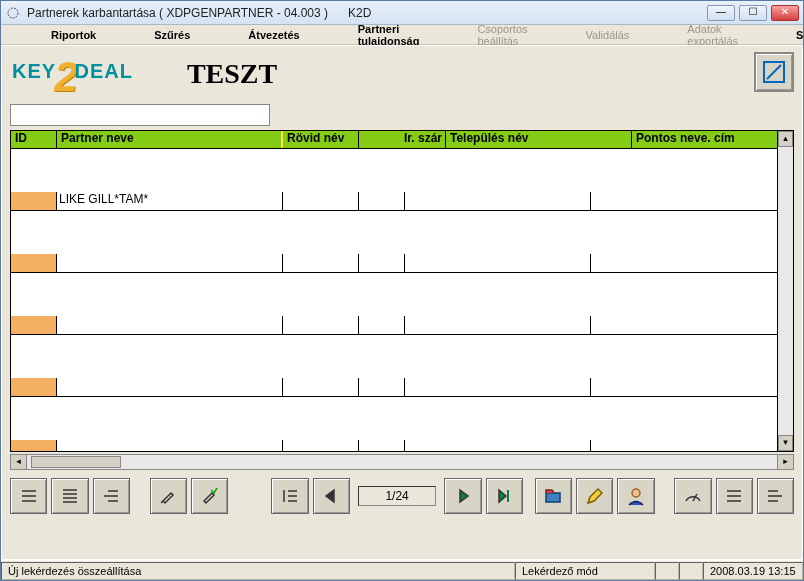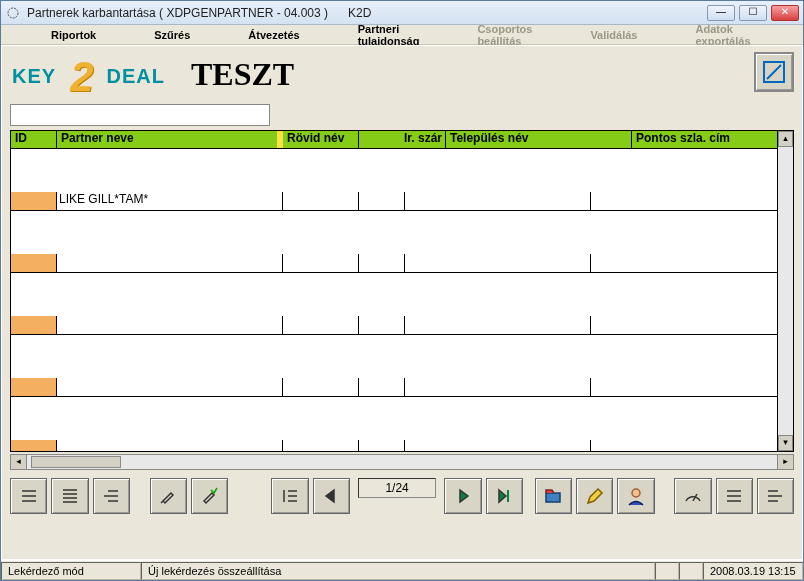--- a/index.html
+++ b/index.html
@@ -51,21 +51,21 @@
 .menubar {
   height: 20px;
   background: #eae6d9;
   border-bottom: 1px solid #c8c4b6;
   display: flex;
   align-items: center;
   padding: 0 6px;
   gap: 14px;
 }
 .menu-item { font-weight: bold; color: #000; cursor: pointer; padding-left: 44px; }
-.menu-item.disabled { color: #9c9888; font-weight: bold; cursor: default; }
+.menu-item.disabled { color: #9c9888; font-weight: normal; cursor: default; }
 
 .client {
   flex: 1;
   background: #eae6d9;
   border: 1px solid #fff;
   margin: 0;
   display: flex;
   flex-direction: column;
   position: relative;
 }
@@ -74,38 +74,37 @@
   display: flex;
   align-items: center;
   padding: 4px 10px;
   position: relative;
 }
 .logo {
   font-weight: bold;
   font-size: 20px;
   color: #0090a0;
   display: flex;
-  align-items: flex-end;
+  align-items: flex-start;
   letter-spacing: 1px;
-  gap: 16px;
 }
 .logo .two {
   font-size: 42px;
   color: #f0b030;
   margin: 0 -4px -6px -2px;
   font-style: italic;
   font-weight: bold;
   line-height: 0.8;
   text-shadow: 1px 1px 0 #c08000;
 }
 .page-title {
   font-family: "Times New Roman", serif;
-  font-size: 32px;
+  font-size: 28px;
   font-weight: bold;
-  margin-left: 26px;
+  margin-left: 54px;
 }
 .corner-btn {
   position: absolute;
   right: 8px;
   top: 6px;
   width: 40px; height: 40px;
   background: #d8d4c6;
   border: 2px solid #888;
   box-shadow: inset 1px 1px 0 #fff, inset -1px -1px 0 #999;
   display: flex; align-items: center; justify-content: center;
@@ -130,21 +129,21 @@
 .grid-header {
   display: flex;
   height: 18px;
   background: #84cc16;
   color: #000;
   font-weight: bold;
   font-size: 12px;
   border-bottom: 1px solid #000;
 }
 .col-id { width: 46px; border-right: 1px solid #000; padding-left: 4px; }
-.col-name { width: 226px; border-right: 6px solid #fde047; padding-left: 4px; }
+.col-name { width: 226px; border-right: 2px solid #fde047; padding-left: 4px; }
 .col-rovid { width: 76px; border-right: 1px solid #000; padding-left: 4px; }
 .col-ir { width: 46px; border-right: 1px solid #000; padding-left: 4px; overflow: hidden; white-space: nowrap; margin-left: 41px; }
 .col-tel { width: 186px; border-right: 1px solid #000; padding-left: 4px; }
 .col-cim { flex: 1; padding-left: 4px; }
 .grid-header .sort-arrow { float: right; margin-right: 2px; font-size: 9px; }
 .vscroll {
   position: absolute; right: 0; top: 0; bottom: 0;
   width: 16px;
   background: #e8e8e8;
   border-left: 1px solid #000;
@@ -182,21 +181,21 @@
   position: relative;
   display:flex;
 }
 .hscroll .sarrow { width:16px; background:#d4d0c4; border-right:1px solid #888; text-align:center; font-size:9px; line-height:13px; cursor: pointer;}
 .hscroll .sarrow.right { border-right:none; border-left:1px solid #888; margin-left:auto;}
 .hscroll .thumb { position:absolute; left:20px; top:1px; width:90px; height:12px; background:#d4d0c4; border:1px solid #888; }
 
 .toolbar-bottom {
   margin: 8px 8px 4px 8px;
   display: flex;
-  align-items: flex-start;
+  align-items: center;
   gap: 4px;
 }
 .tbtn {
   width: 38px; height: 36px;
   background: #d8d4c6;
   border: 1px solid #666;
   box-shadow: inset 1px 1px 0 #fff, inset -1px -1px 0 #999;
   display: flex; align-items: center; justify-content: center;
   cursor: pointer;
 }
@@ -281,21 +280,21 @@
 
     <div class="field-box"></div>
 
     <div class="grid-wrap">
       <div class="grid-header">
         <div class="col-id">ID</div>
         <div class="col-name"><span>Partner neve</span></div>
         <div class="col-rovid">Rövid név</div>
         <div class="col-ir">Ir. szár</div>
         <div class="col-tel">Település név</div>
-        <div class="col-cim"><span>Pontos szla. cím</span><span class="sort-arrow">▲</span></div>
+        <div class="col-cim"><span>Pontos neve. cím</span><span class="sort-arrow">▲</span></div>
       </div>
       <div class="grid-body" id="grid-body">
           <div class="grid-row">
             <div class="rcell-id"></div>
             <div class="rcell-name">LIKE GILL*TAM*</div>
             <div class="rcell-rovid"></div>
             <div class="rcell-ir"></div>
             <div class="rcell-tel"></div>
             <div class="rcell-cim"></div>
           </div>
@@ -522,20 +521,20 @@
           <svg width="22" height="22" viewBox="0 0 22 22">
             <line x1="4" y1="6" x2="14" y2="6"></line>
             <line x1="4" y1="11" x2="18" y2="11"></line>
             <line x1="4" y1="16" x2="14" y2="16"></line>
           </svg>
         </div>
     </div>
   </div>
 
   <div class="statusbar">
+    <div class="status-panel main">Új lekérdezés összeállítása</div>
     <div class="status-panel mode">Lekérdező mód</div>
-    <div class="status-panel main">Új lekérdezés összeállítása</div>
     <div class="status-panel small"></div>
     <div class="status-panel small"></div>
     <div class="status-panel date">2008.03.19 13:15</div>
   </div>
 
 </div>
 
 </body></html>

